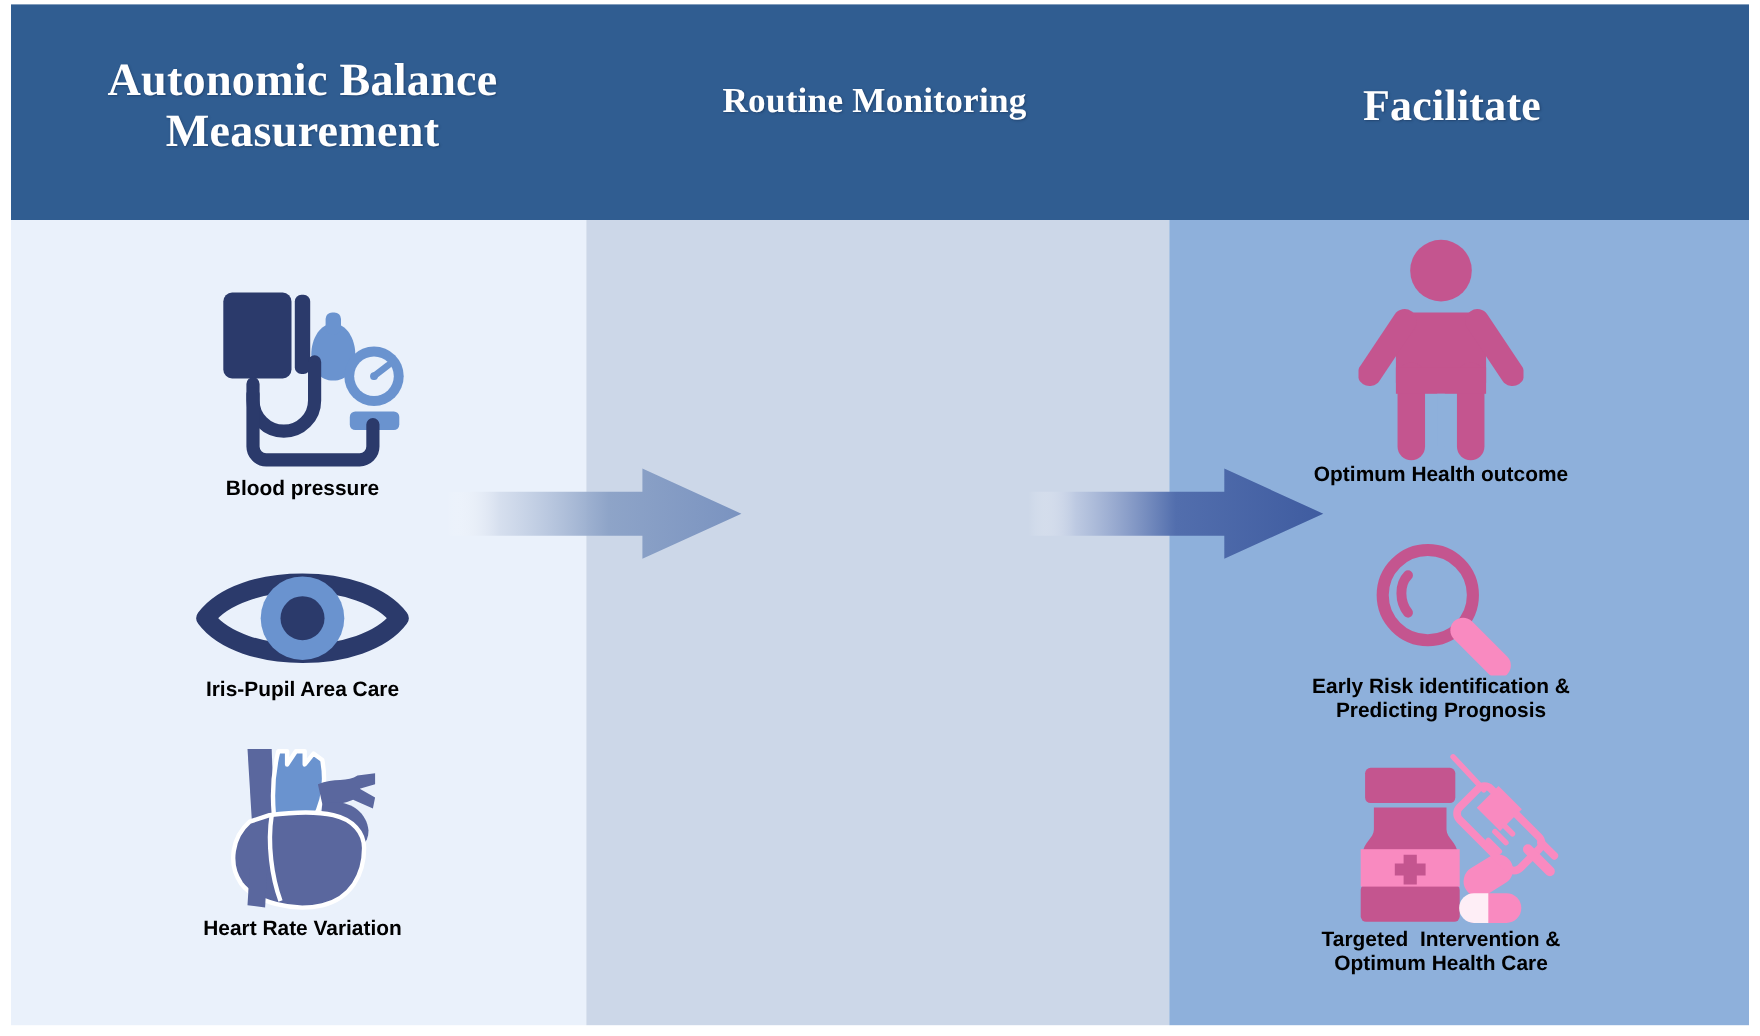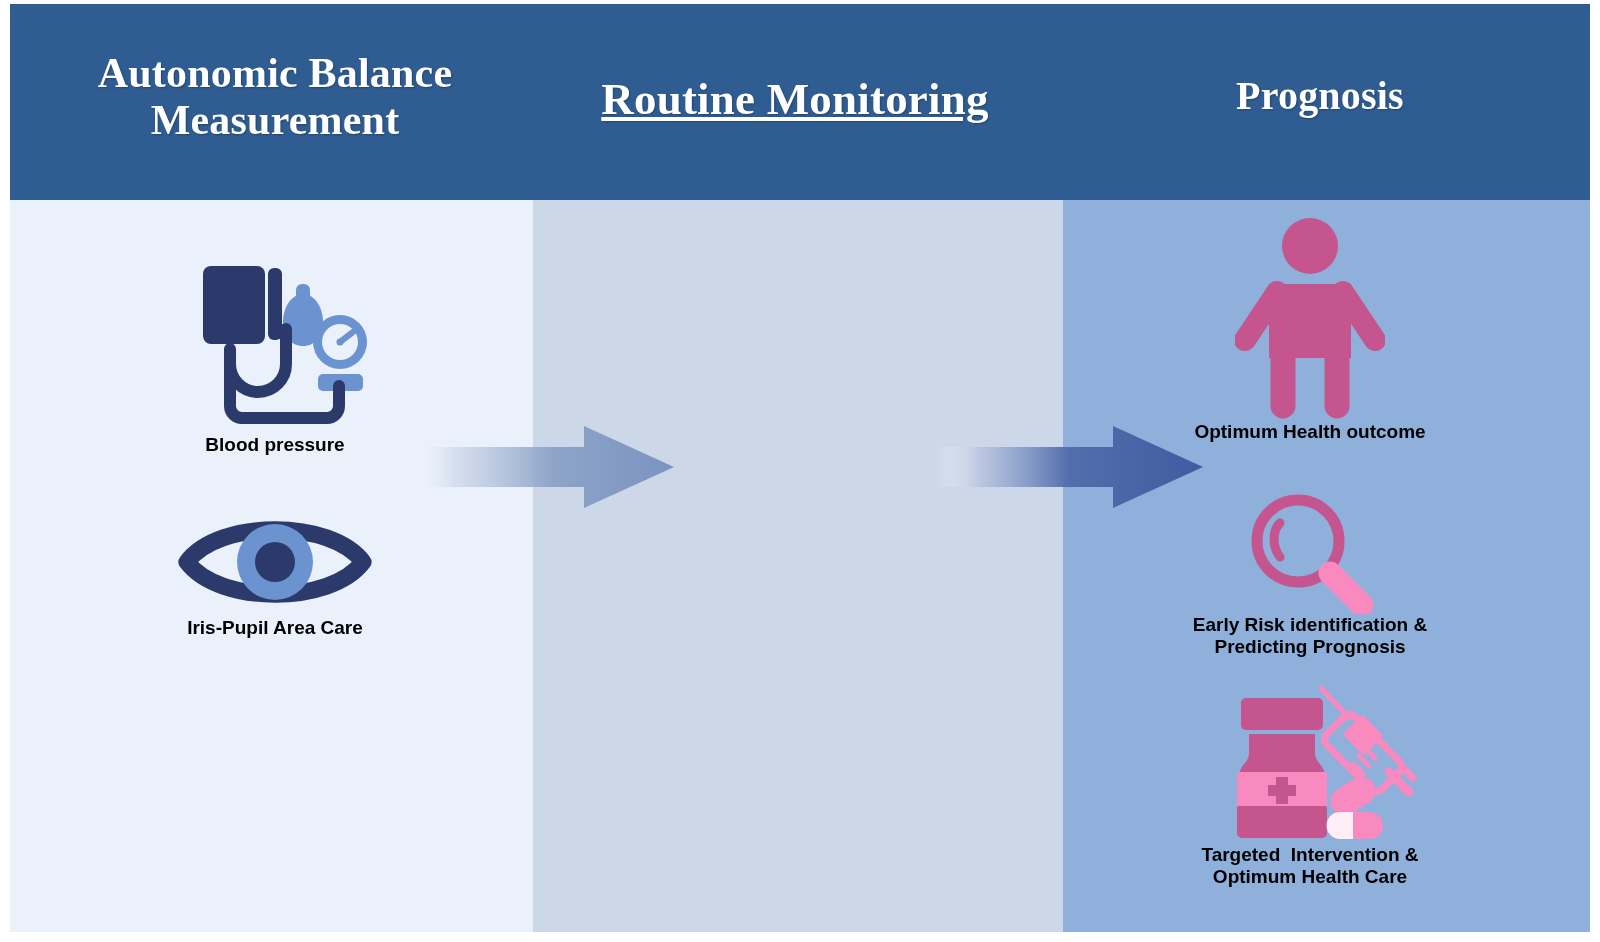--- a/index.html
+++ b/index.html
@@ -45,22 +45,21 @@
   #hdr-1 {
     left: 30px;
     top: 46px;
     width: 470px;
     font-size: 42px;
   }
   #hdr-2 {
     left: 530px;
     top: 70px;
     width: 510px;
-    font-size: 45px;
-    text-decoration: underline;
+    font-size: 32px;
   }
   #hdr-3 {
     left: 1055px;
     top: 70px;
     width: 510px;
     font-size: 40px;
   }
 
   
   .col-bg {
@@ -111,21 +110,21 @@
 </style>
 </head>
 <body>
 
 <div id="figure">
 
   <div class="header-band"></div>
   <div class="header-title" id="hdr-1">Autonomic Balance
 Measurement</div>
   <div class="header-title" id="hdr-2">Routine Monitoring</div>
-  <div class="header-title" id="hdr-3">Prognosis</div>
+  <div class="header-title" id="hdr-3">Facilitate</div>
 
   <div class="col-bg" id="col-bg-1"></div>
   <div class="col-bg" id="col-bg-2"></div>
   <div class="col-bg" id="col-bg-3"></div>
 
   <div class="item" id="item-bp">
     <svg class="icon-box" width="200" height="180" viewBox="0 0 200 180">
 
       <rect x="28" y="12" width="62" height="78" rx="8" fill="#2b3a6b"></rect>
 
@@ -150,20 +149,44 @@
 
   <div class="item" id="item-iris">
     <svg class="icon-box" width="200" height="110" viewBox="0 0 200 110">
       <path d="M12 55 C44 12 156 12 188 55 C156 98 44 98 12 55 Z" fill="none" stroke="#2b3a6b" stroke-width="17" stroke-linejoin="round"></path>
       <circle cx="100" cy="55" r="38" fill="#6a93cf"></circle>
       <circle cx="100" cy="55" r="20" fill="#2b3a6b"></circle>
     </svg>
     <div class="item-label">Iris-Pupil Area Care</div>
   </div>
 
+  <div class="item" id="item-hrv">
+    <svg class="icon-box" width="180" height="165" viewBox="0 0 180 165">
+
+      <path d="M40 12 L62 12 L64 70 L44 78 Z" fill="#5a679e"></path>
+
+      <path d="M68 14 L76 14 L76 26 L84 14 L92 14 L92 26 L100 16 L108 22
+               C112 44 108 62 100 76 C86 90 70 86 64 72 C62 50 64 30 68 14 Z" fill="#6a93cf" stroke="#ffffff" stroke-width="4" stroke-linejoin="round"></path>
+
+      <path d="M104 44 C118 38 132 42 140 36 L156 34 L156 44 L142 48
+               L156 56 L154 66 L136 58 C126 62 116 64 108 62 Z" fill="#5a679e"></path>
+
+      <path d="M108 62 C128 56 148 66 150 86 C150 98 142 104 130 104
+               L104 98 Z" fill="#5a679e"></path>
+
+      <path d="M42 78 C26 92 22 116 34 134 C48 152 82 160 108 154
+               C134 148 146 126 146 102 C146 88 136 76 118 72
+               C100 68 76 70 60 72 Z" fill="#5a679e" stroke="#ffffff" stroke-width="4" stroke-linejoin="round"></path>
+
+      <path d="M42 120 L58 120 L56 156 L40 154 Z" fill="#5a679e"></path>
+
+      <path d="M62 72 C58 98 62 128 70 150" fill="none" stroke="#ffffff" stroke-width="4"></path>
+    </svg>
+    <div class="item-label">Heart Rate Variation</div>
+  </div>
 
 
 
   <div class="item" id="item-improve">
     <svg class="icon-box" width="150" height="205" viewBox="0 0 150 205">
       <circle cx="75" cy="30" r="28" fill="#c4558f"></circle>
 
       <path d="M48 68 L102 68 A14 14 0 0 1 116 82 L116 132 L34 132 L34 82 A14 14 0 0 1 48 68 Z" fill="#c4558f"></path>
 
       <path d="M42 76 L10 124" stroke="#c4558f" stroke-width="22" stroke-linecap="round" fill="none"></path>

